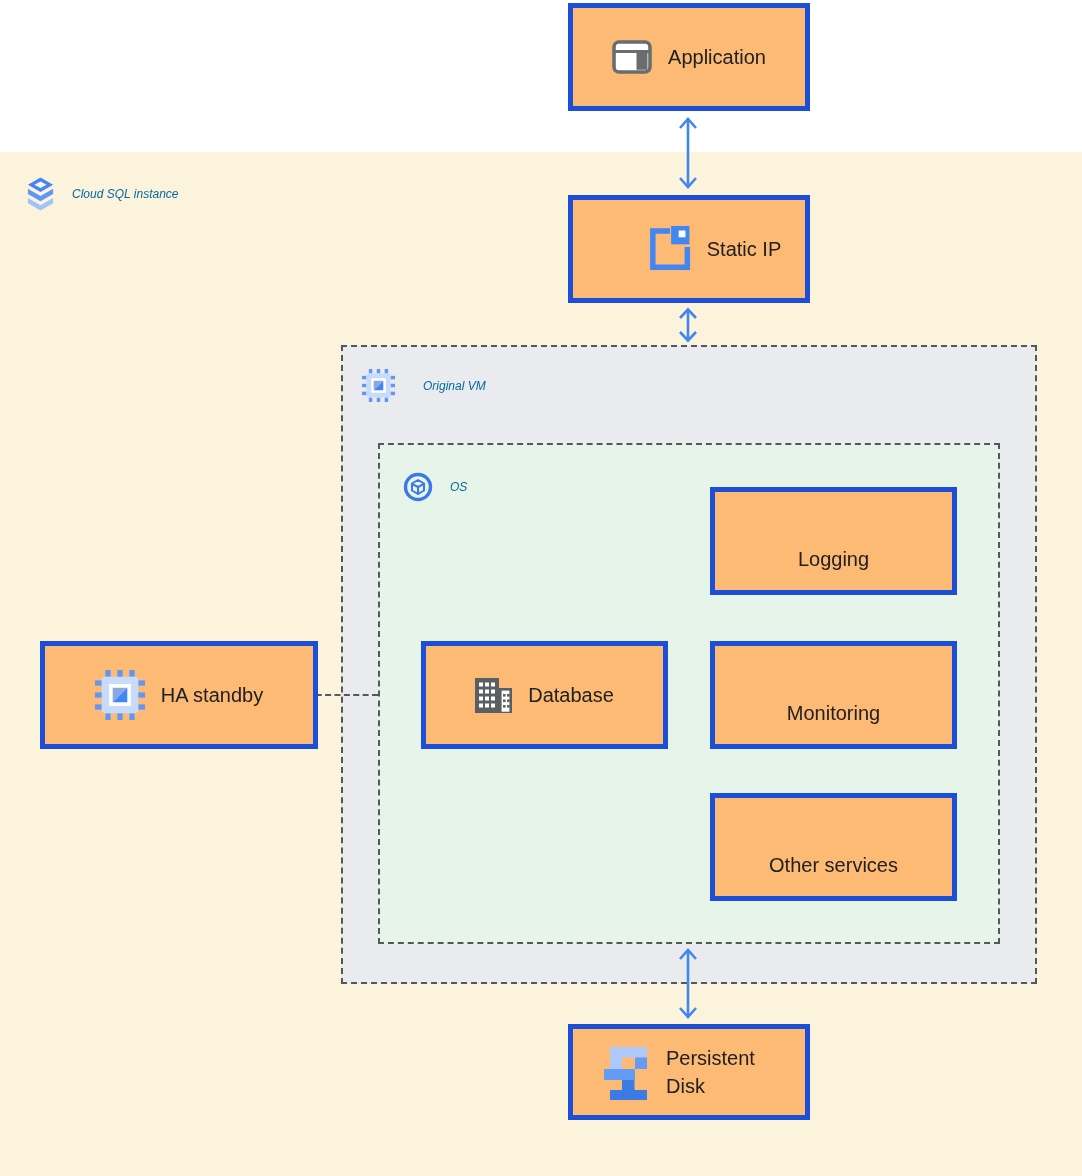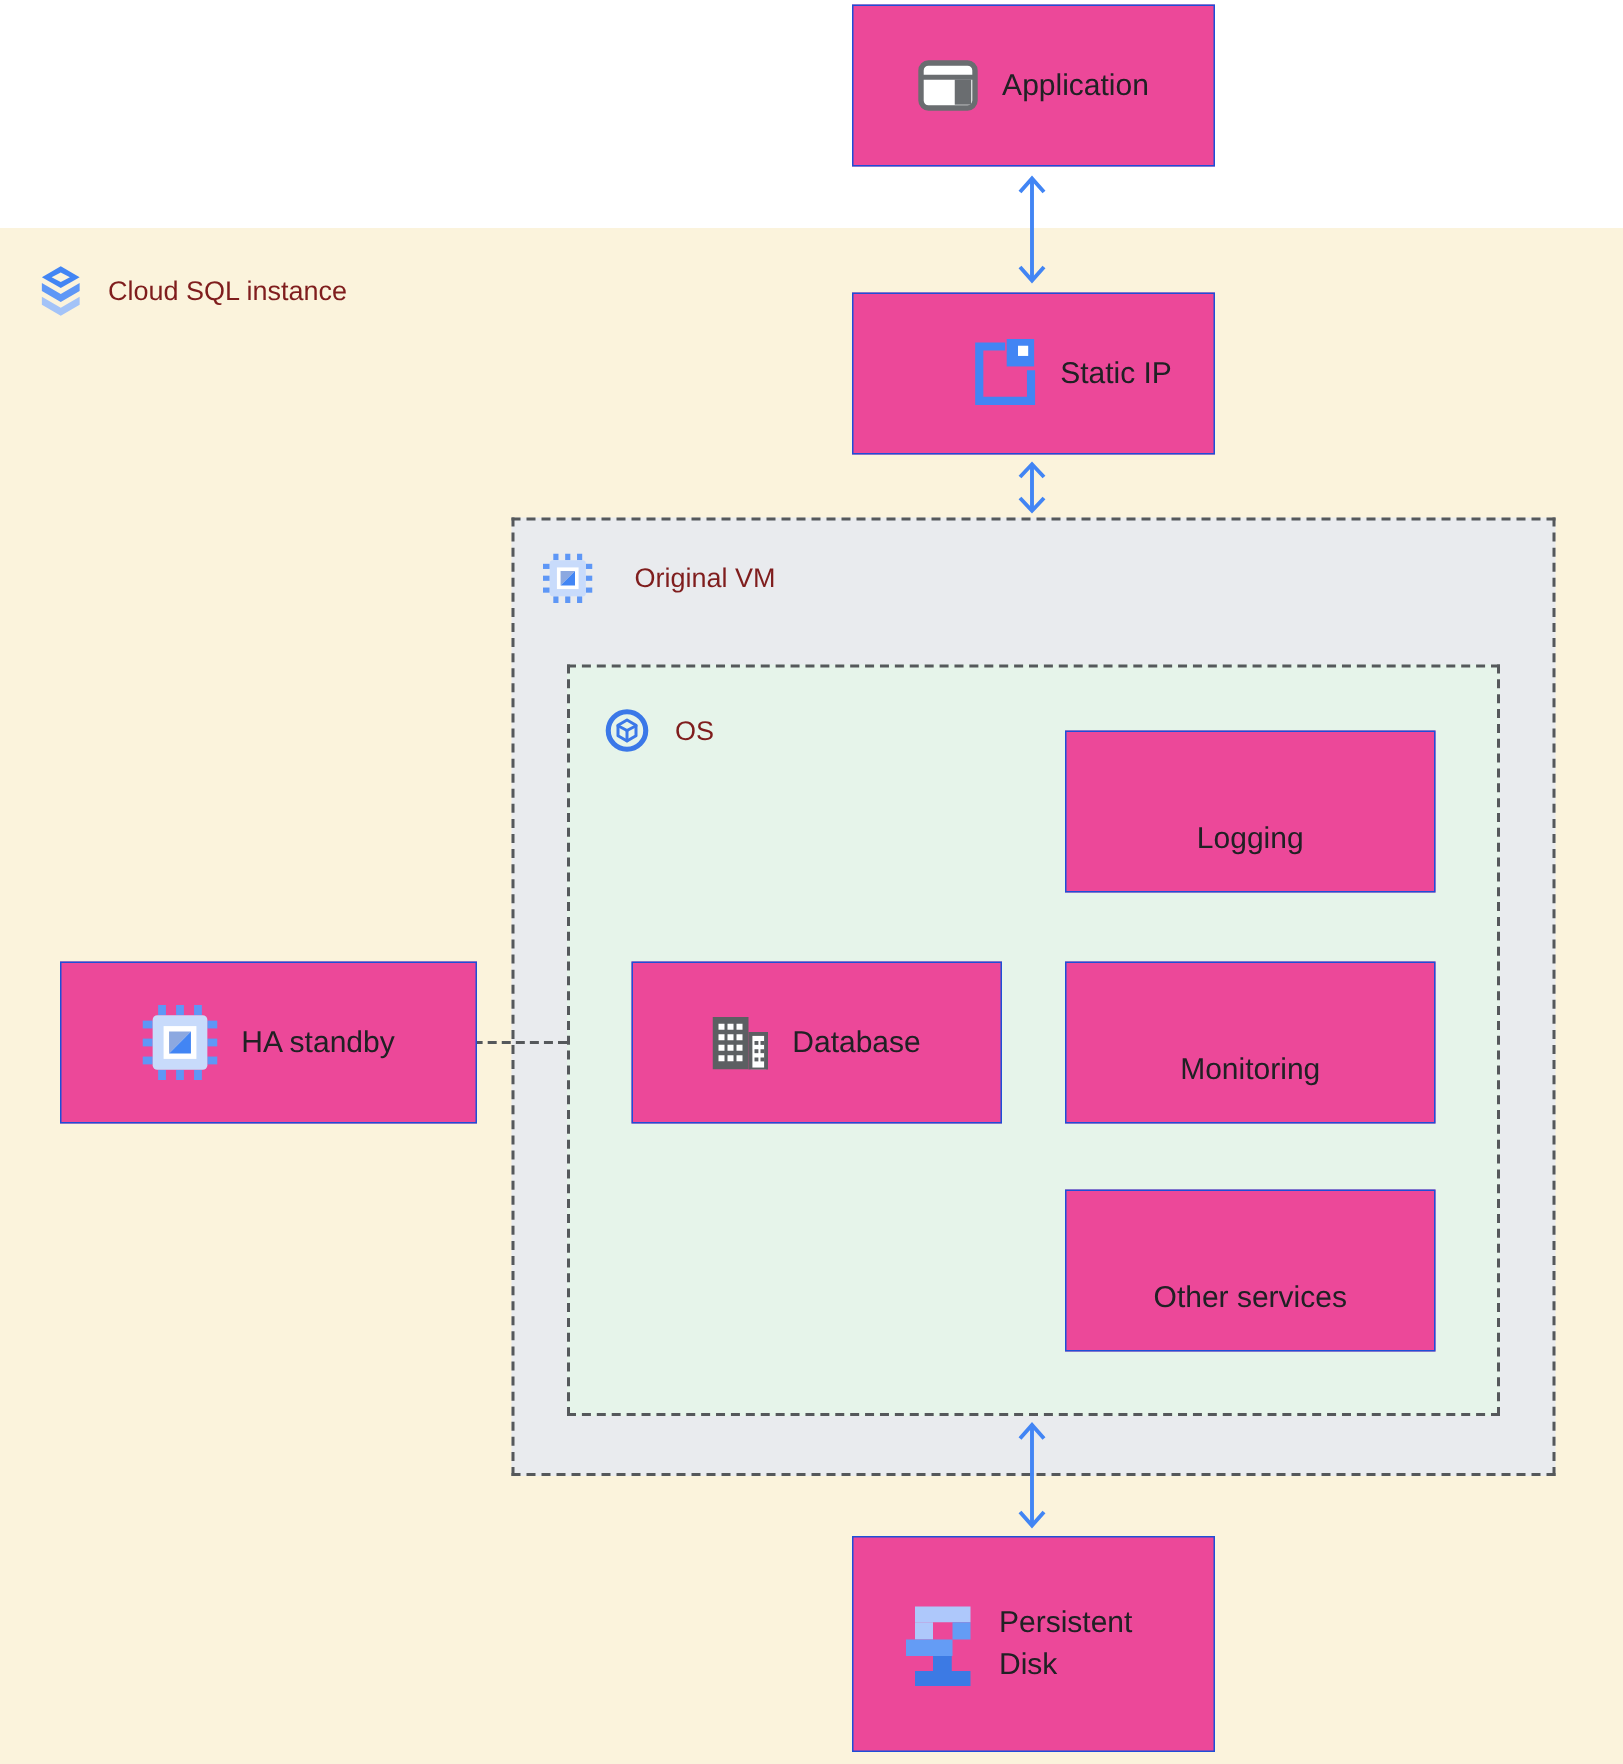--- a/index.html
+++ b/index.html
@@ -2,31 +2,31 @@
 <html><head>
 <meta charset="utf-8">
 <style>
   html,body{margin:0;padding:0;background:#fff;}
   #canvas{
     position:relative;width:1082px;height:1176px;overflow:hidden;
     font-family:"Liberation Sans",sans-serif;background:#ffffff;
   }
   .yellow-region{position:absolute;left:0;top:152px;width:1082px;height:1024px;background:#FBF3DC;}
   .region-label{position:absolute;display:flex;align-items:center;gap:16px;}
-  .region-label .txt{font-size:18px;color:#7f1d1d;}
+  .region-label .txt{font-size:12px;color:#0369a1;font-style:italic;}
   .vm-region{
     position:absolute;left:341px;top:345px;width:696px;height:639px;
     background:#E9EBEE;border:2px dashed #55585B;box-sizing:border-box;
   }
   .os-region{
     position:absolute;left:378px;top:443px;width:622px;height:501px;
     background:#E6F4EA;border:2px dashed #55585B;box-sizing:border-box;
   }
   .node{
-    position:absolute;background:#ec4899;border:1px solid #1d4ed8;box-sizing:border-box;
+    position:absolute;background:#fdba74;border:5px solid #1d4ed8;box-sizing:border-box;
     display:flex;align-items:center;justify-content:center;gap:16px;
   }
   .node .lbl{font-size:20px;color:#202124;}
   .plain .lbl{text-align:center;margin-top:36px;}
   .pd-lbl{width:112px;line-height:1.4;}
   .arrow{position:absolute;}
   .ha-connector{position:absolute;left:297px;top:694px;width:81px;height:0;border-top:2px dashed #55585B;}
   svg{display:block;}
 </style>
 </head>
@@ -199,21 +199,21 @@
   </div>
 
   <div class="arrow" style="left:675px;top:946px;">
     <svg width="26" height="75" viewBox="0 0 26 75" fill="none" stroke="#4285F4" stroke-width="2.6">
       <line x1="13" y1="5" x2="13" y2="70"></line>
       <polyline points="5,13 13,4 21,13"></polyline>
       <polyline points="5,62 13,71 21,62"></polyline>
     </svg>
   </div>
 
-  <div class="node" style="left:568px;top:1024px;width:242px;height:144px;gap:18px;">
+  <div class="node" style="left:568px;top:1024px;width:242px;height:96px;gap:18px;">
     <span>
       <svg width="48" height="56" viewBox="0 0 48 56">
         <g fill="#AEC8FB">
           <rect x="10" y="3" width="37" height="10.5"></rect>
           <rect x="10" y="13.5" width="12" height="11.5"></rect>
         </g>
         <g fill="#649CF5">
           <rect x="35" y="13.5" width="12" height="11.5"></rect>
           <rect x="4" y="25" width="31" height="11"></rect>
         </g>

